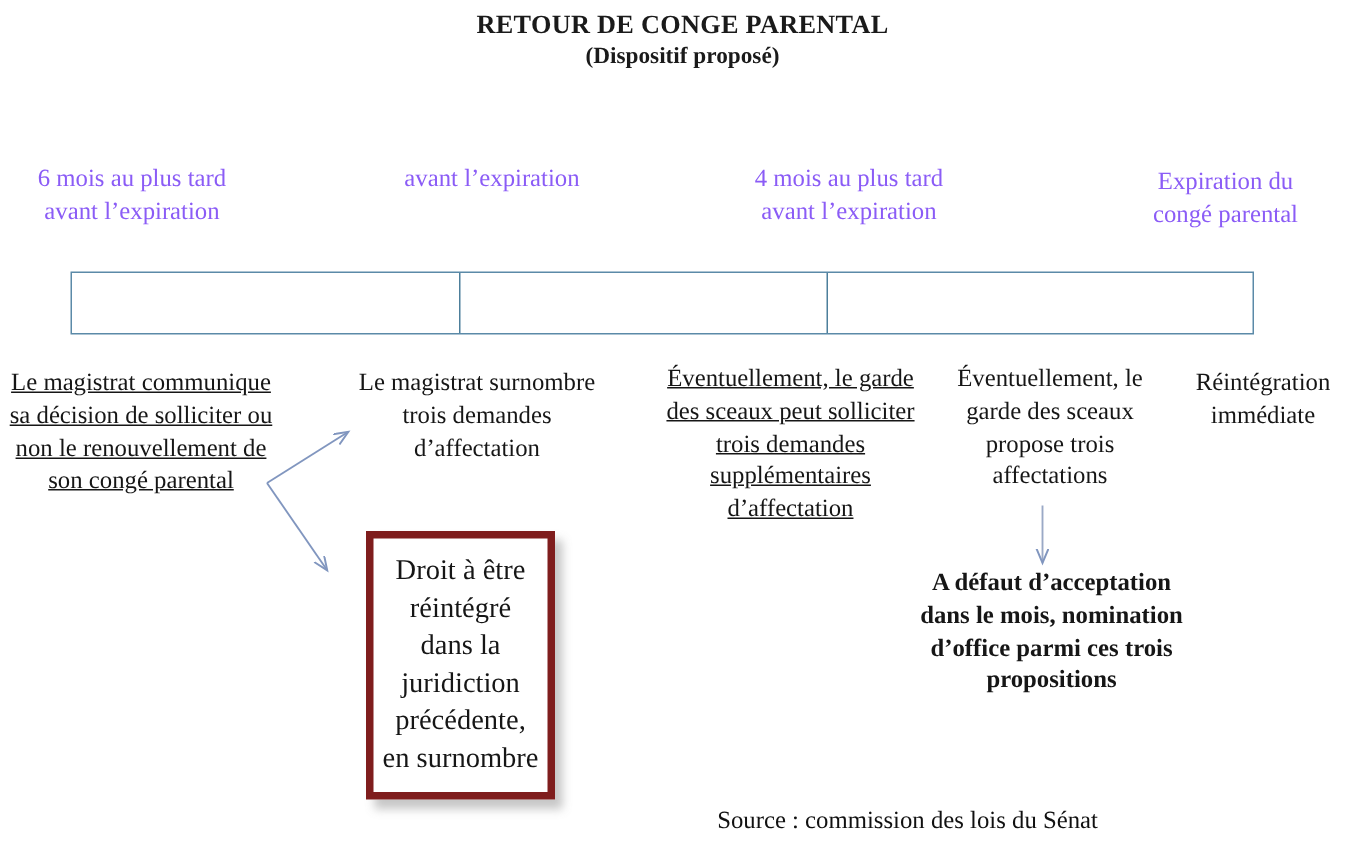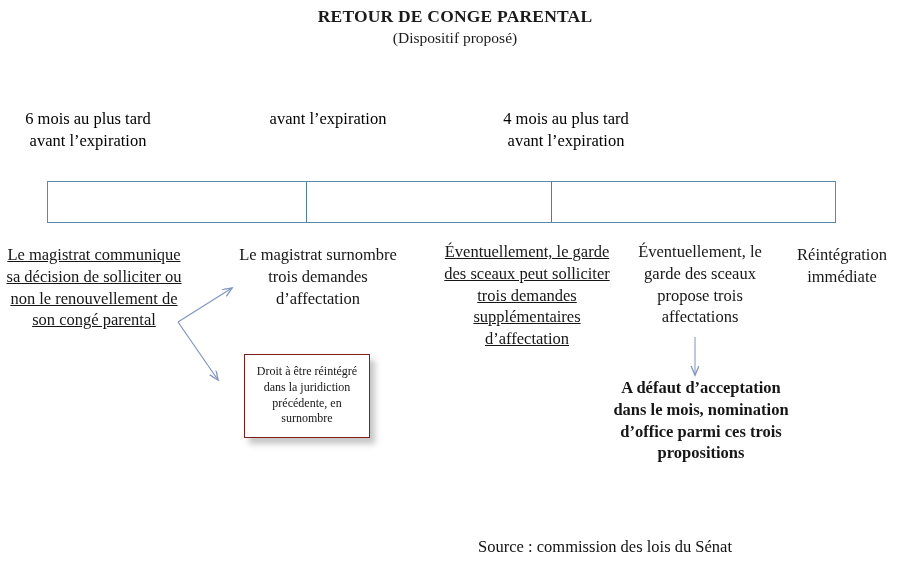--- a/index.html
+++ b/index.html
@@ -31,32 +31,32 @@
     width: 910px;
     text-align: center;
   }
   .title-main {
     font-weight: bold;
     font-size: 17.5px;
     letter-spacing: 0.2px;
     line-height: 1.25;
   }
   .title-sub {
-    font-weight: normal;
+    font-weight: bold;
     font-size: 15.5px;
     line-height: 1.3;
   }
 
   
   .milestone {
     position: absolute;
     text-align: center;
     font-size: 16.5px;
     line-height: 1.35;
-    color: #000000;
+    color: #8b5cf6;
   }
   .m1 { left: 6px;   top: 108px; width: 164px; }
   .m2 { left: 248px; top: 108px; width: 160px; }
   .m3 { left: 476px; top: 108px; width: 180px; }
   .m4 { left: 738px; top: 110px; width: 158px; }
 
   
   .timeline {
     position: absolute;
     left: 47px;
@@ -93,25 +93,25 @@
 
   .c4b { left: 608px; top: 377px; width: 186px; font-weight: bold; }
 
   
   .callout {
     position: absolute;
     left: 244px;
     top: 354px;
     width: 126px;
     box-sizing: border-box;
-    border: 1px solid #7f1d1d;
+    border: 5px solid #7f1d1d;
     background: #ffffff;
     padding: 9px 6px 10px 6px;
     text-align: center;
-    font-size: 12px;
+    font-size: 19px;
     line-height: 1.32;
     color: #161616;
     box-shadow: 5px 6px 6px rgba(120,120,120,0.42);
   }
 
   
   .arrows {
     position: absolute;
     left: 0;
     top: 0;
@@ -143,20 +143,24 @@
     <div>6 mois au plus tard</div>
     <div>avant l’expiration</div>
   </div>
   <div class="milestone m2">
     <div>avant l’expiration</div>
   </div>
   <div class="milestone m3">
     <div>4 mois au plus tard</div>
     <div>avant l’expiration</div>
   </div>
+  <div class="milestone m4">
+    <div>Expiration du</div>
+    <div>congé parental</div>
+  </div>
 
   <div class="timeline">
     <div class="divider d1"></div>
     <div class="divider d2"></div>
   </div>
 
   <div class="colnote c1">Le magistrat communique sa décision de solliciter ou non le renouvellement de son congé parental</div>
   <div class="colnote c2">Le magistrat surnombre trois demandes d’affectation</div>
   <div class="colnote c3">Éventuellement, le garde des sceaux peut solliciter trois demandes supplémentaires d’affectation</div>
   <div class="colnote c4">Éventuellement, le garde des sceaux propose trois affectations</div>

